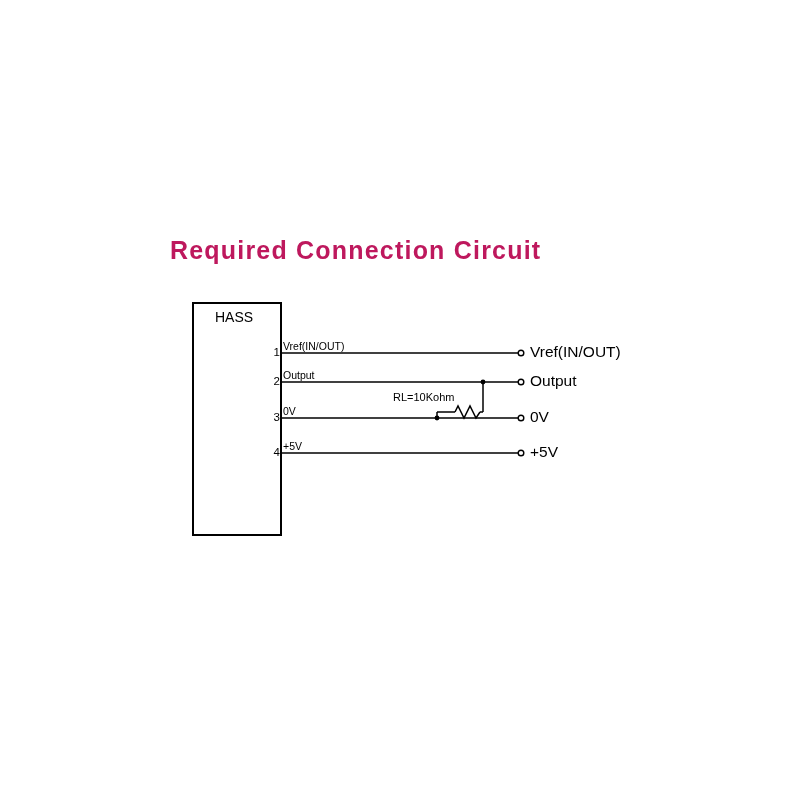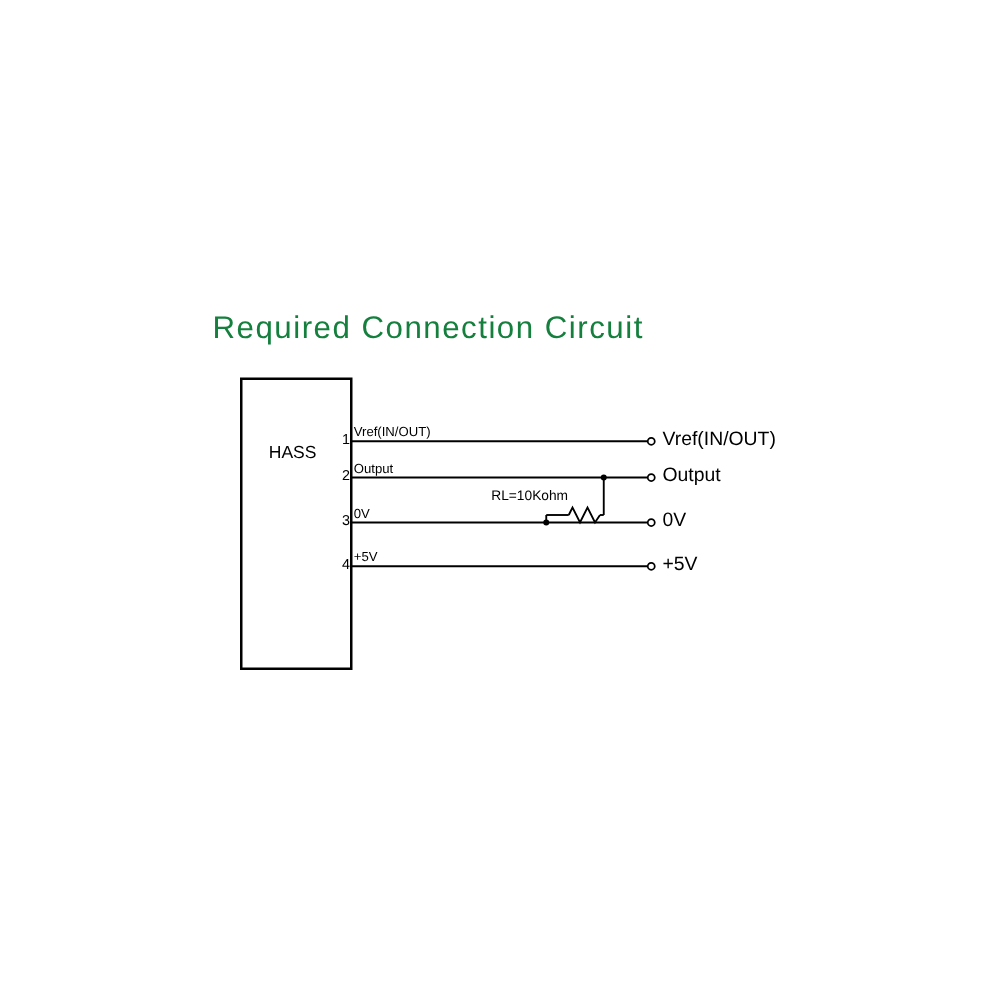--- a/index.html
+++ b/index.html
@@ -12,25 +12,25 @@
     width: 800px;
     height: 800px;
     background: #ffffff;
     overflow: hidden;
     font-family: "Liberation Sans", sans-serif;
     color: #000000;
   }
   #diagram-title {
     position: absolute;
     left: 170px;
-    top: 248px;
+    top: 236px;
     font-size: 25px;
-    font-weight: normal;
+    font-weight: bold;
     letter-spacing: 1.2px;
-    color: #15803d;
+    color: #be185d;
     white-space: nowrap;
   }
   #svg-canvas {
     position: absolute;
     left: 0;
     top: 0;
     width: 800px;
     height: 800px;
   }
   .txt {
@@ -48,21 +48,20 @@
     text-align: right;
     width: 14px;
   }
   .terminal-label {
     font-size: 15.5px;
     line-height: 17px;
   }
   .device-label {
     font-size: 14px;
     line-height: 16px;
-    margin-top: 44px;
   }
   .resistor-label {
     font-size: 11px;
     line-height: 13px;
   }
 </style>
 </head>
 <body>
 
 <div id="page">

